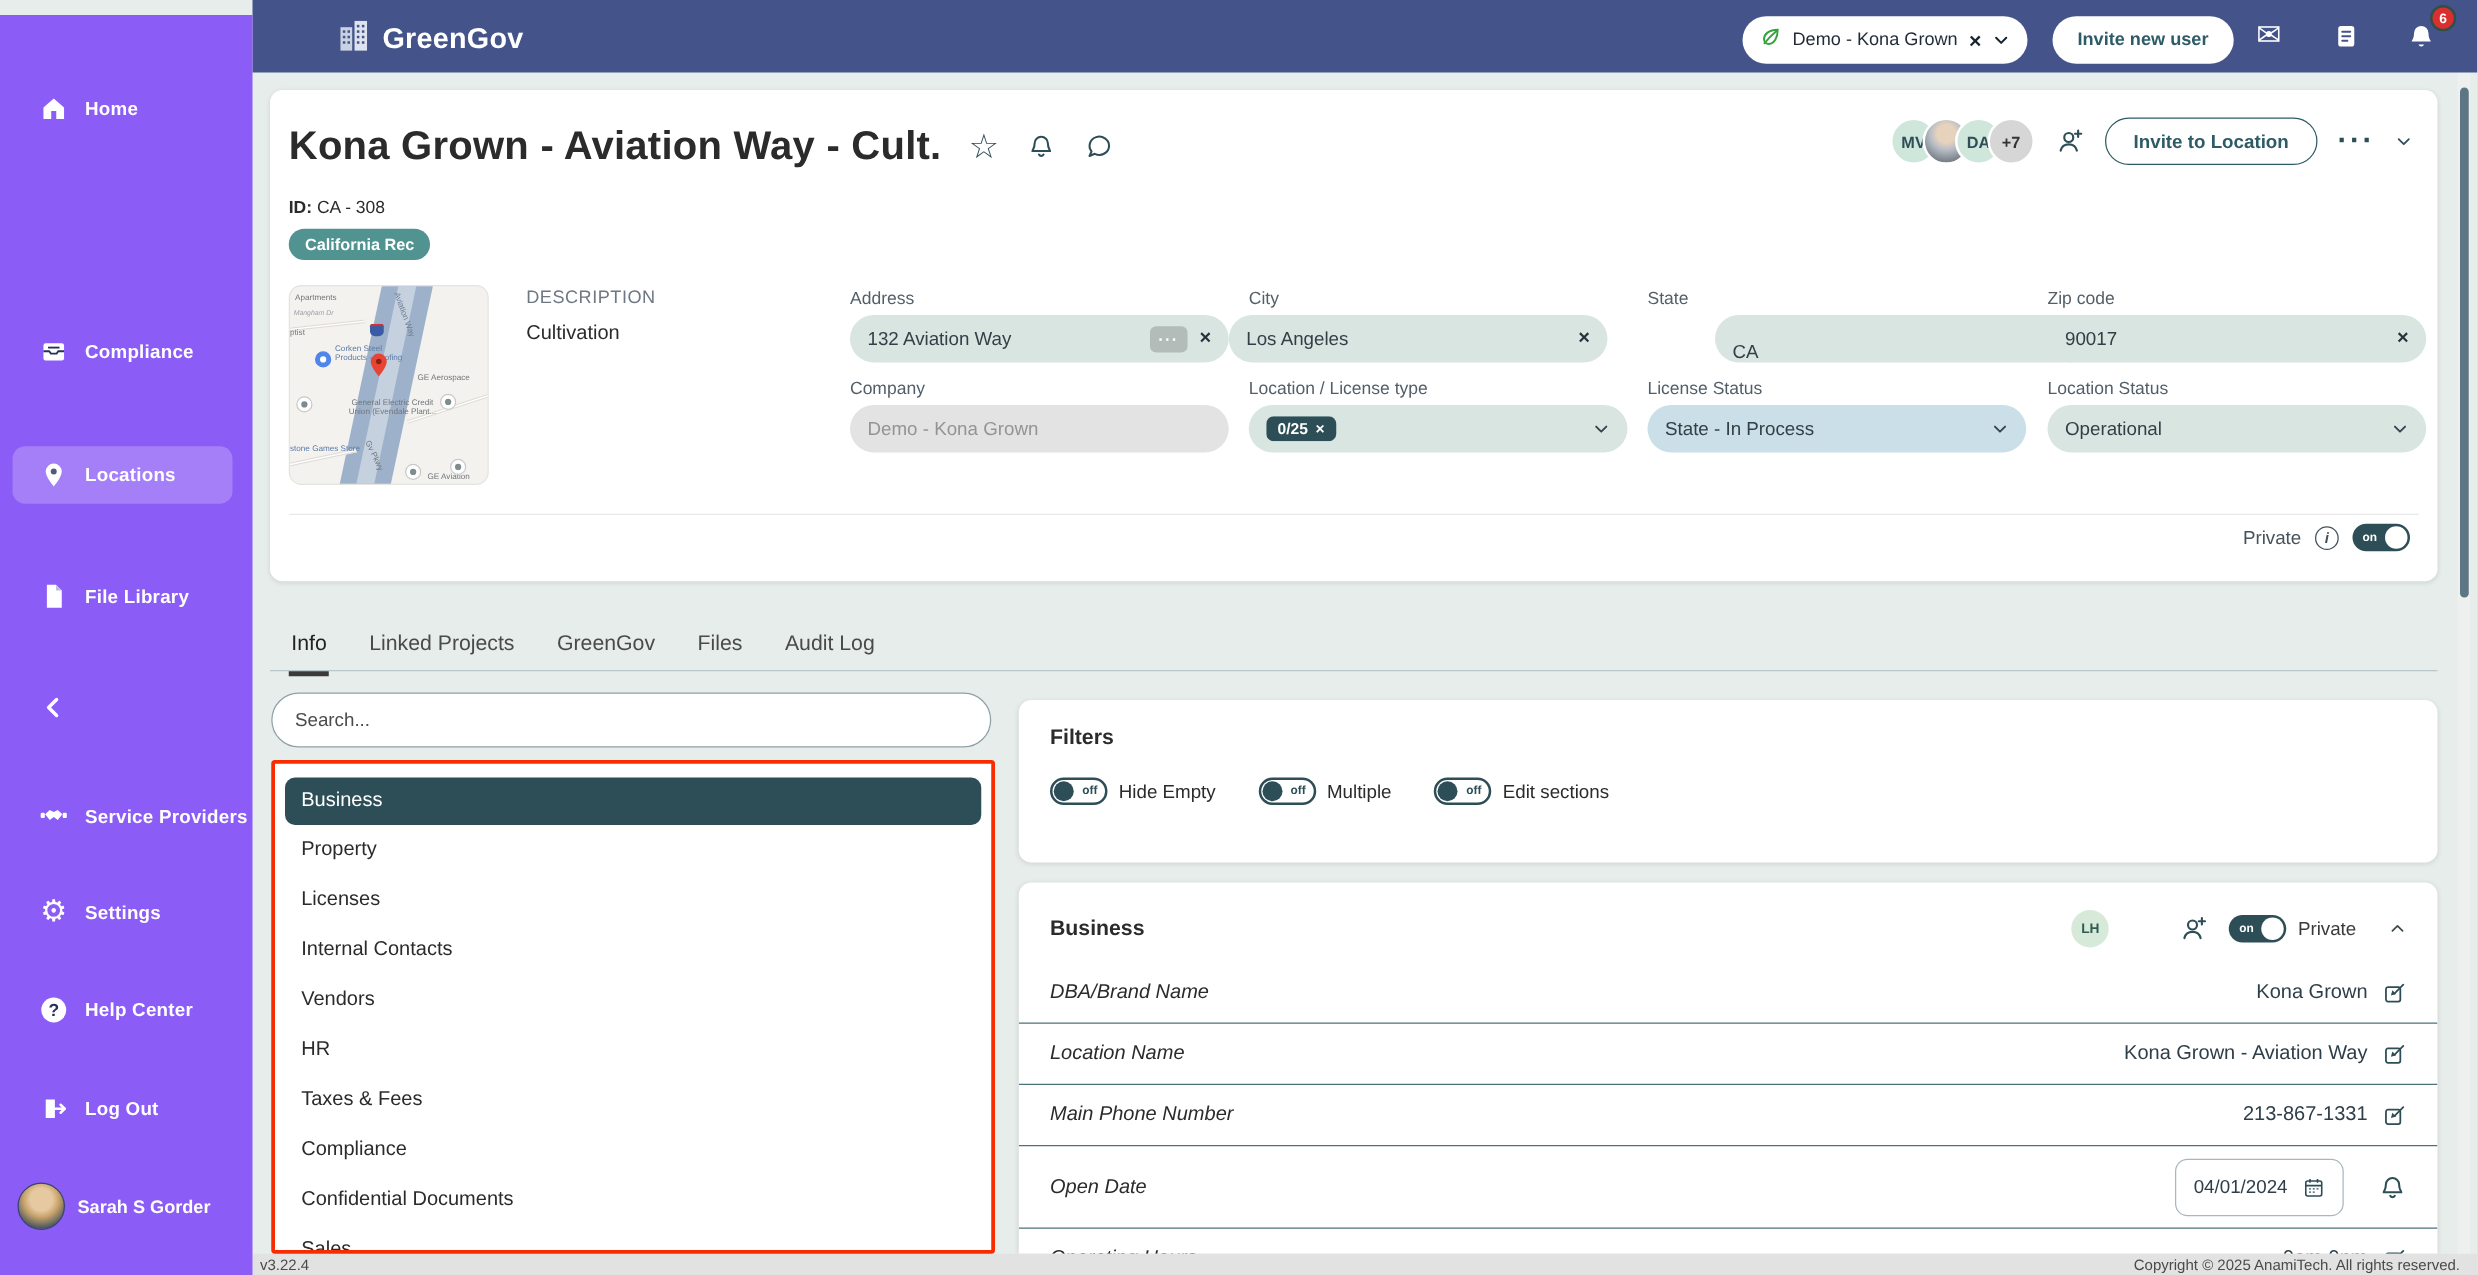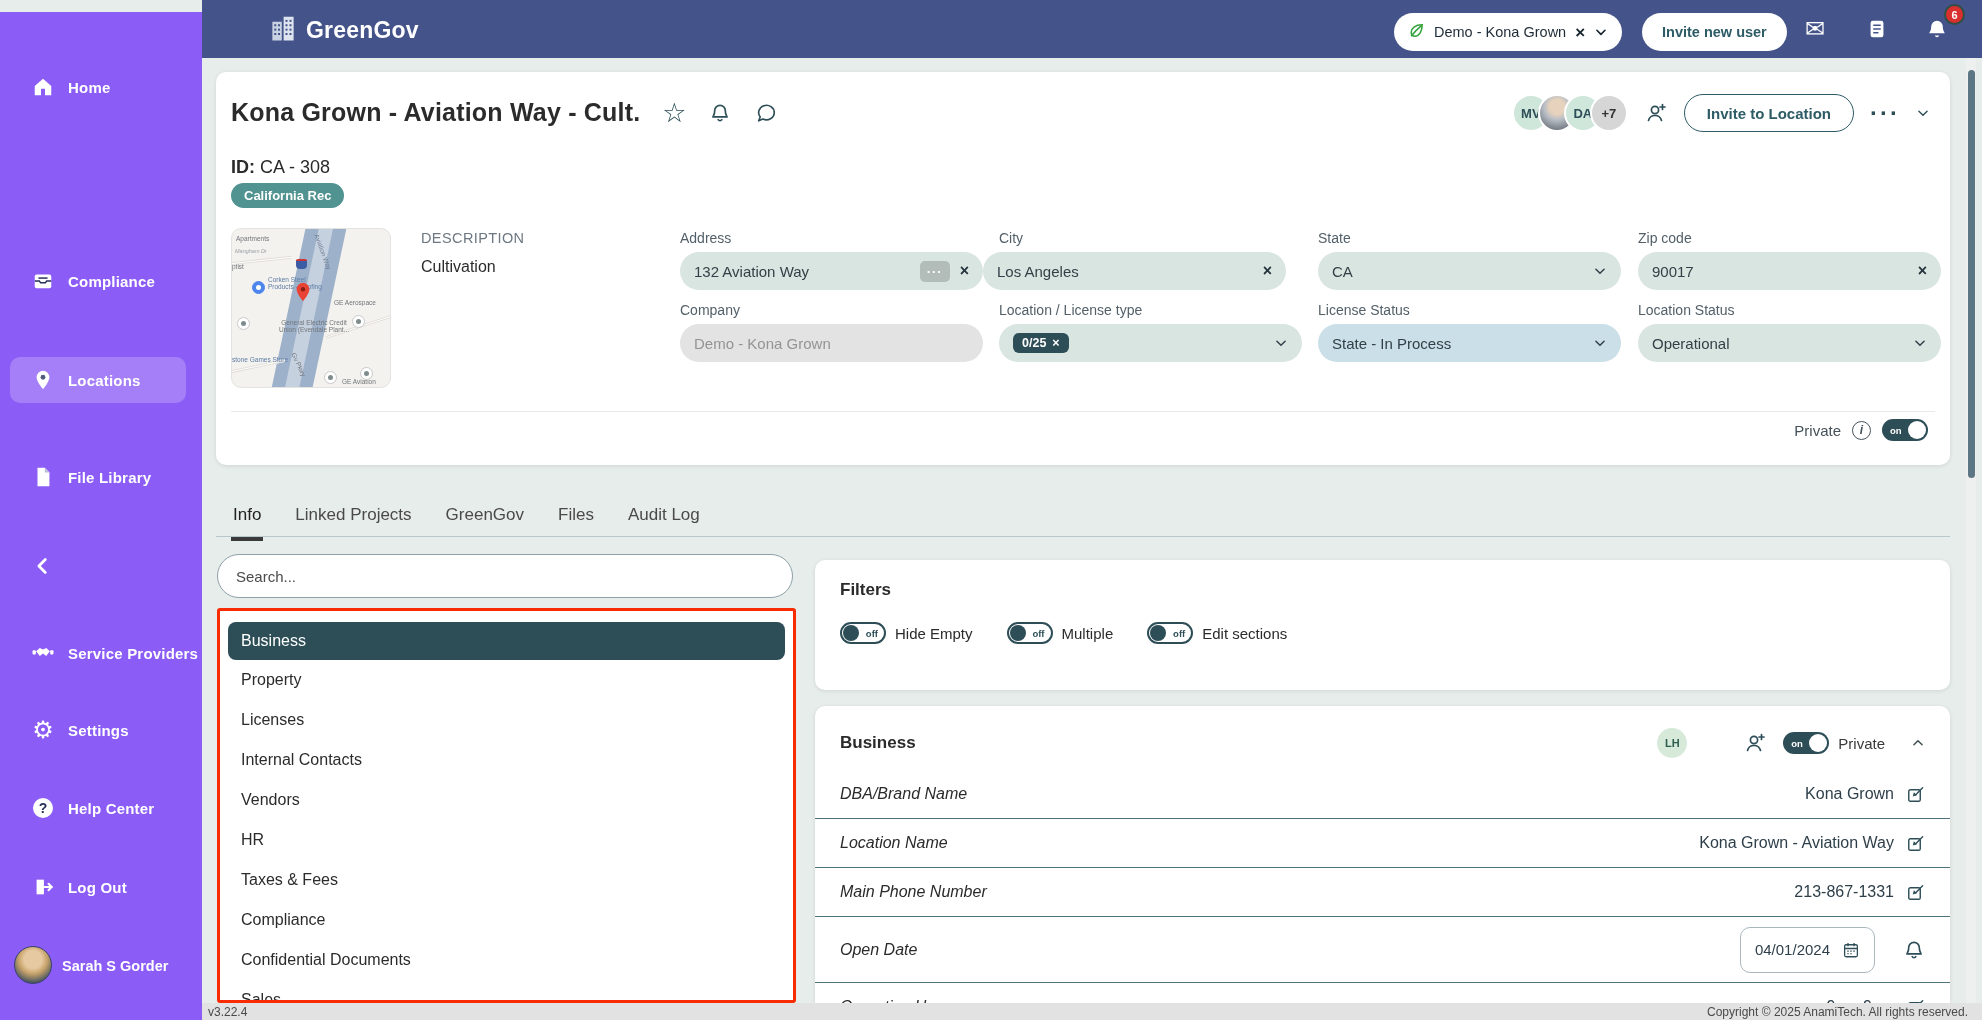--- a/index.html
+++ b/index.html
@@ -33,35 +33,35 @@
   #badge-count { position:absolute; left:1742px; top:4px; min-width:21px; height:21px; border-radius:50%; background:#d92f2f;
      border:2.5px solid #2f4f47; color:#fff; font-size:11px; font-weight:700; display:flex; align-items:center; justify-content:center; z-index:2; }
   .envelope-glyph { font-size:24px; line-height:1; }
 
   
   .card { position:absolute; background:#fff; border-radius:10px; box-shadow:0 1px 4px rgba(0,0,0,.10); }
 
   
   #header-card { left:216px; top:72px; width:1734px; height:393px; }
   #title-row { position:absolute; left:15px; top:26px; display:flex; align-items:center; gap:22px; }
-  #page-title { font-size:25px; font-weight:700; color:#2b2b2b; letter-spacing:.2px; }
+  #page-title { font-size:32px; font-weight:700; color:#2b2b2b; letter-spacing:.2px; }
   .t-ico { width:24px; height:24px; color:#2d4e57; display:flex; align-items:center; justify-content:center; cursor:pointer; }
   .star-glyph { font-size:27px; line-height:24px; }
   #head-right { position:absolute; right:20px; top:22px; display:flex; align-items:center; gap:16px; }
   .avastack { display:flex; }
   .ava { width:38px; height:38px; border-radius:50%; display:flex; align-items:center; justify-content:center;
      font-size:13px; font-weight:700; color:#2d4e57; border:2px solid #fff; }
   .ava + .ava { margin-left:-12px; }
   .ava.green { background:#cfe6da; }
   .ava.photo { background:radial-gradient(circle at 50% 32%, #e6d2bd 0 26%, #b9bec6 45%, #4e565f 100%); }
   .ava.gray { background:#d6d6d6; color:#333; }
   #invite-loc-btn { height:38px; padding:0 22px; background:#fff; border:1px solid #2d5b66; border-radius:19px;
      color:#2d5b66; font-size:15px; font-weight:700; font-family:inherit; cursor:pointer; }
   .more-dots { font-size:24px; font-weight:700; color:#2d4e57; letter-spacing:2px; cursor:pointer; line-height:10px; }
-  #id-row { position:absolute; left:15px; top:85px; font-size:18px; color:#2b2b2b; }
+  #id-row { position:absolute; left:15px; top:85px; font-size:14px; color:#2b2b2b; }
   #badge-ca { position:absolute; left:15px; top:111px; background:#519390; color:#fff; font-size:13px; font-weight:700;
      padding:5px 13px; border-radius:14px; }
 
   
   #map { position:absolute; left:15px; top:156px; width:160px; height:160px; border-radius:10px; overflow:hidden;
      background:#f4f2ee; border:1px solid #e3e3e0; cursor:pointer; }
   .mlabel { position:absolute; font-size:6.5px; color:#70757a; line-height:1.15; }
   .mlabel.blue { color:#5b7ba6; }
   .mlabel.faint { color:#9aa0a6; font-style:italic; font-size:5.5px; }
   #hwy-band { position:absolute; left:56px; top:-36px; width:40px; height:240px; background:#9db1ca; transform:rotate(12deg); }
@@ -397,21 +397,21 @@
       <span class="fval">132 Aviation Way</span>
       <span class="dots-btn">···</span>
       <span class="fx">×</span>
     </div>
     <span class="flabel" style="left:783px; top:158px;">City</span>
     <div class="pfield" style="left:767px; top:180px;gap:45px;">
       <span class="fval">Los Angeles</span>
       <span class="fx">×</span>
     </div>
     <span class="flabel" style="left:1102px; top:158px;">State</span>
-    <div class="pfield" style="left:1102px; top:180px;">
+    <div class="pfield" style="left:1156px; top:180px;align-items:flex-end;">
       <span class="fval">CA</span>
       <svg class="chev" viewBox="0 0 24 24" fill="none" stroke="currentColor" stroke-width="2.6" stroke-linecap="round" stroke-linejoin="round">
           <path d="M5 9 L12 16 L19 9"></path>
         </svg>
     </div>
     <span class="flabel" style="left:1422px; top:158px;">Zip code</span>
     <div class="pfield" style="left:1422px; top:180px;">
       <span class="fval">90017</span>
       <span class="fx">×</span>
     </div>

